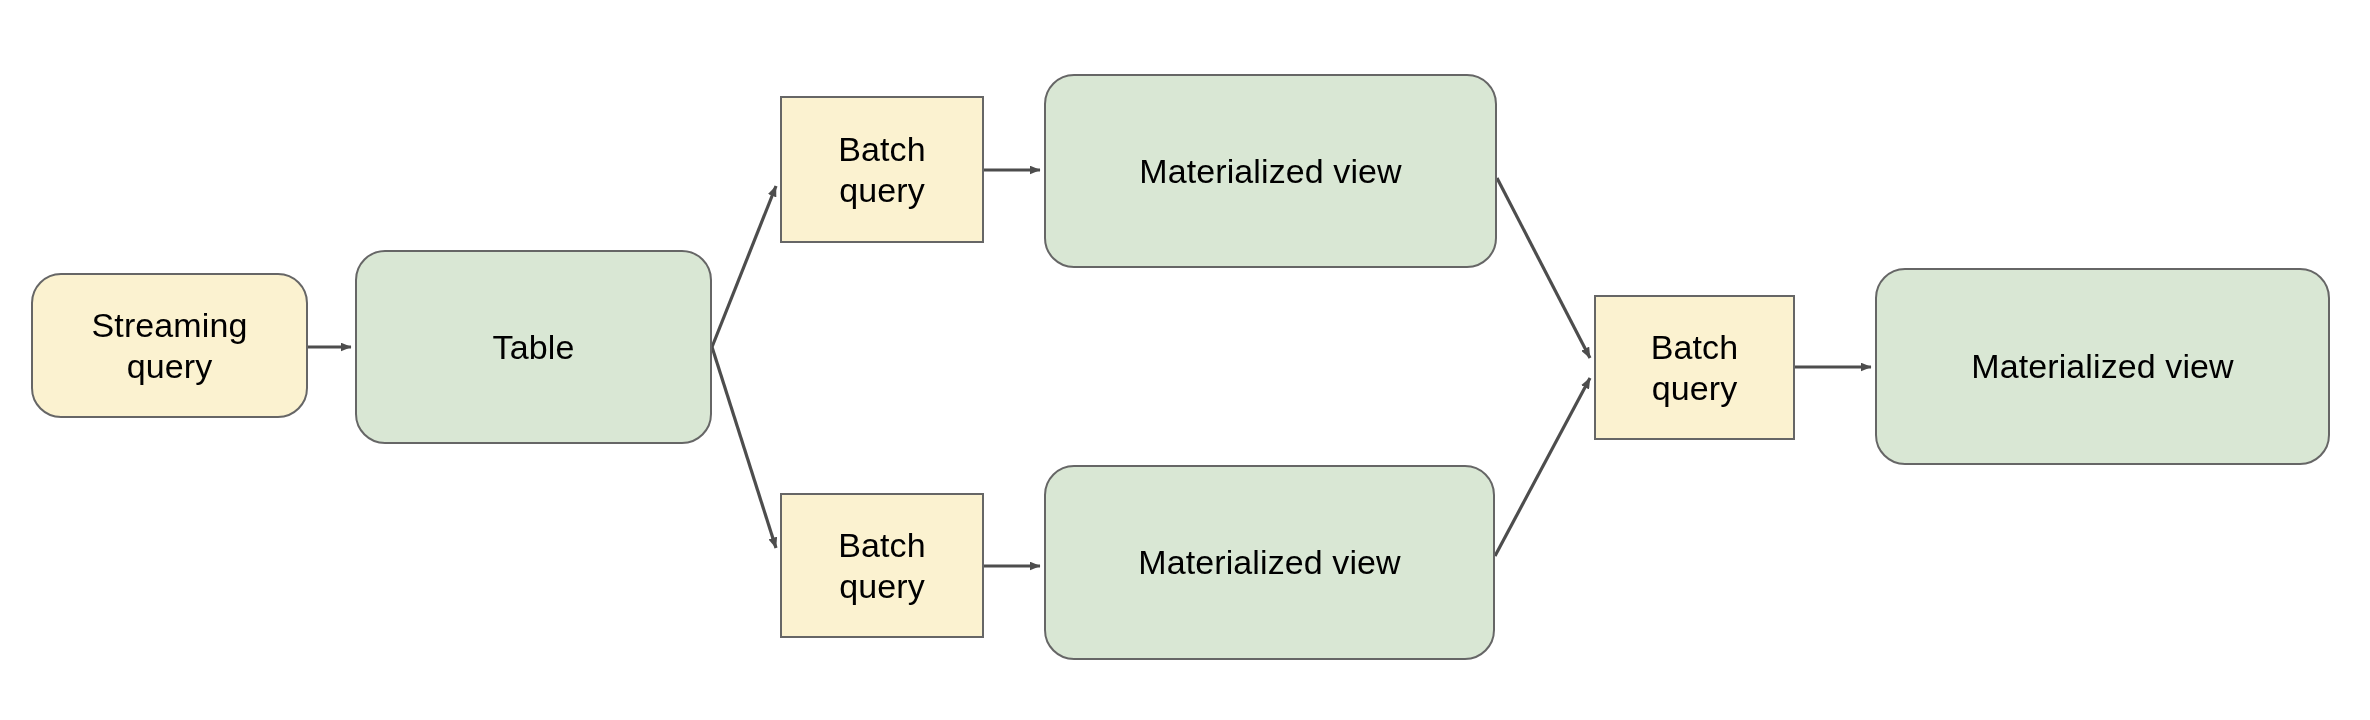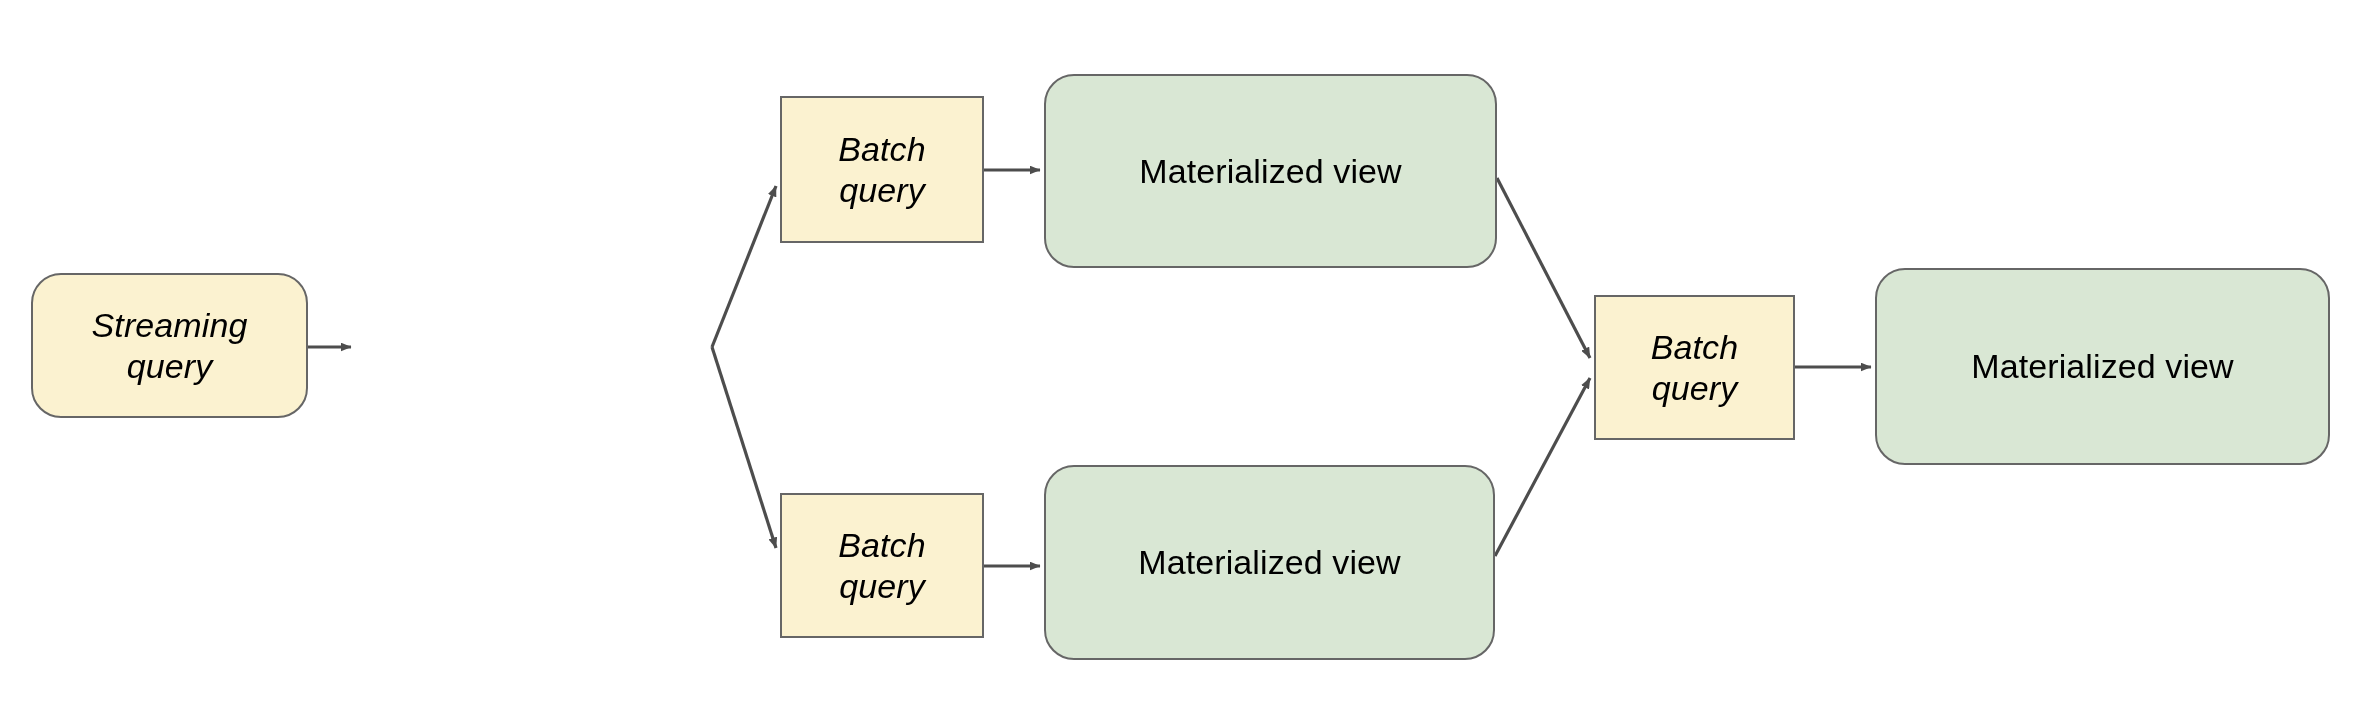--- a/index.html
+++ b/index.html
@@ -39,21 +39,20 @@
     font-family: "Liberation Sans", sans-serif;
     font-size: 34px;
     line-height: 1.18;
     letter-spacing: 0.1px;
     border: 2px solid #666666;
     z-index: 2;
   }
   .node.process {
     background: #FBF2D0;
     border-radius: 0;
-    font-style: italic;
   }
   .node.store {
     background: #D9E7D4;
     border-radius: 30px;
   }
   .node .label {
     display: block;
     white-space: pre-line;
     padding: 0 10px;
   }
@@ -79,20 +78,23 @@
         <line x1="1495" y1="556" x2="1590" y2="378" stroke="#4D4D4D" marker-end="url(#arrowhead)"></line>
         <line x1="1795" y1="367" x2="1871" y2="367" stroke="#4D4D4D" marker-end="url(#arrowhead)"></line>
       </g>
   </svg>
 
   <div class="node process" style="left: 31px; top: 273px; width: 277px; height: 145px; border-radius: 30px;">
     <span class="label">Streaming
 query</span>
   </div>
 
+  <div class="node store" style="left: 355px; top: 250px; width: 357px; height: 194px;">
+    <span class="label">Table</span>
+  </div>
 
   <div class="node process" style="left: 780px; top: 96px; width: 204px; height: 147px;">
     <span class="label">Batch
 query</span>
   </div>
 
   <div class="node store" style="left: 1044px; top: 74px; width: 453px; height: 194px;">
     <span class="label">Materialized view</span>
   </div>
 

